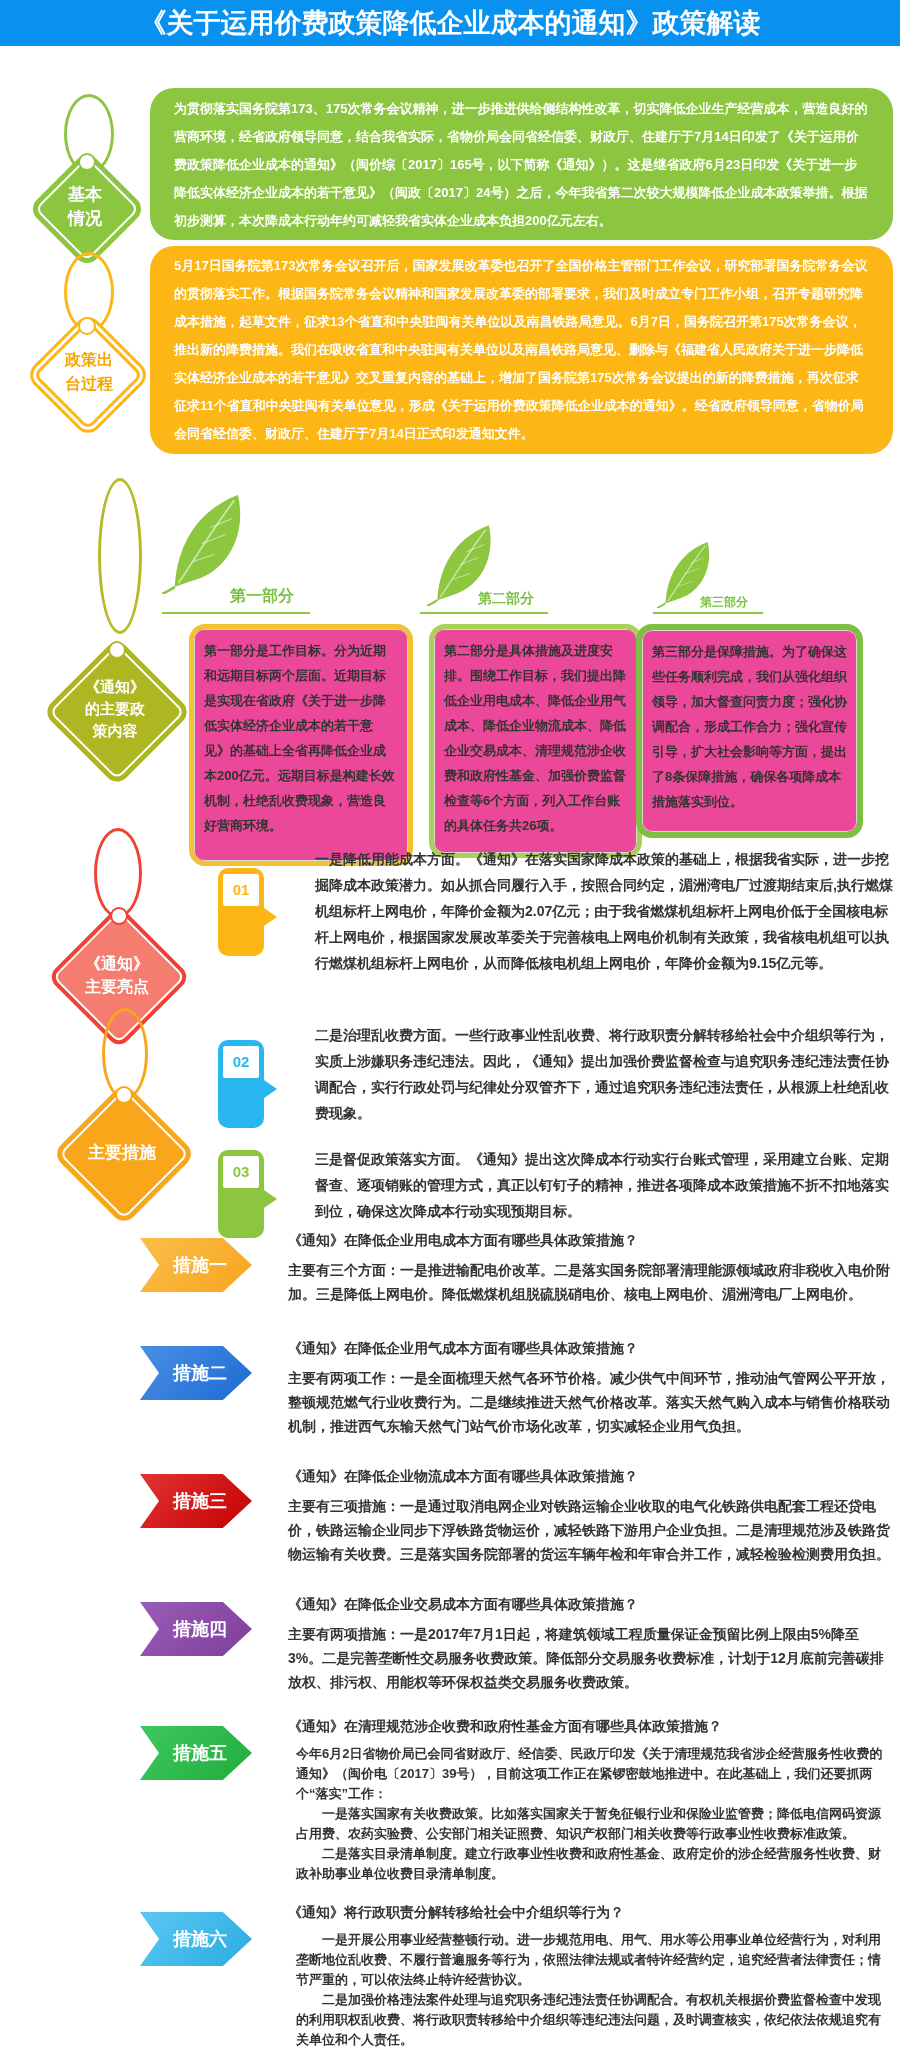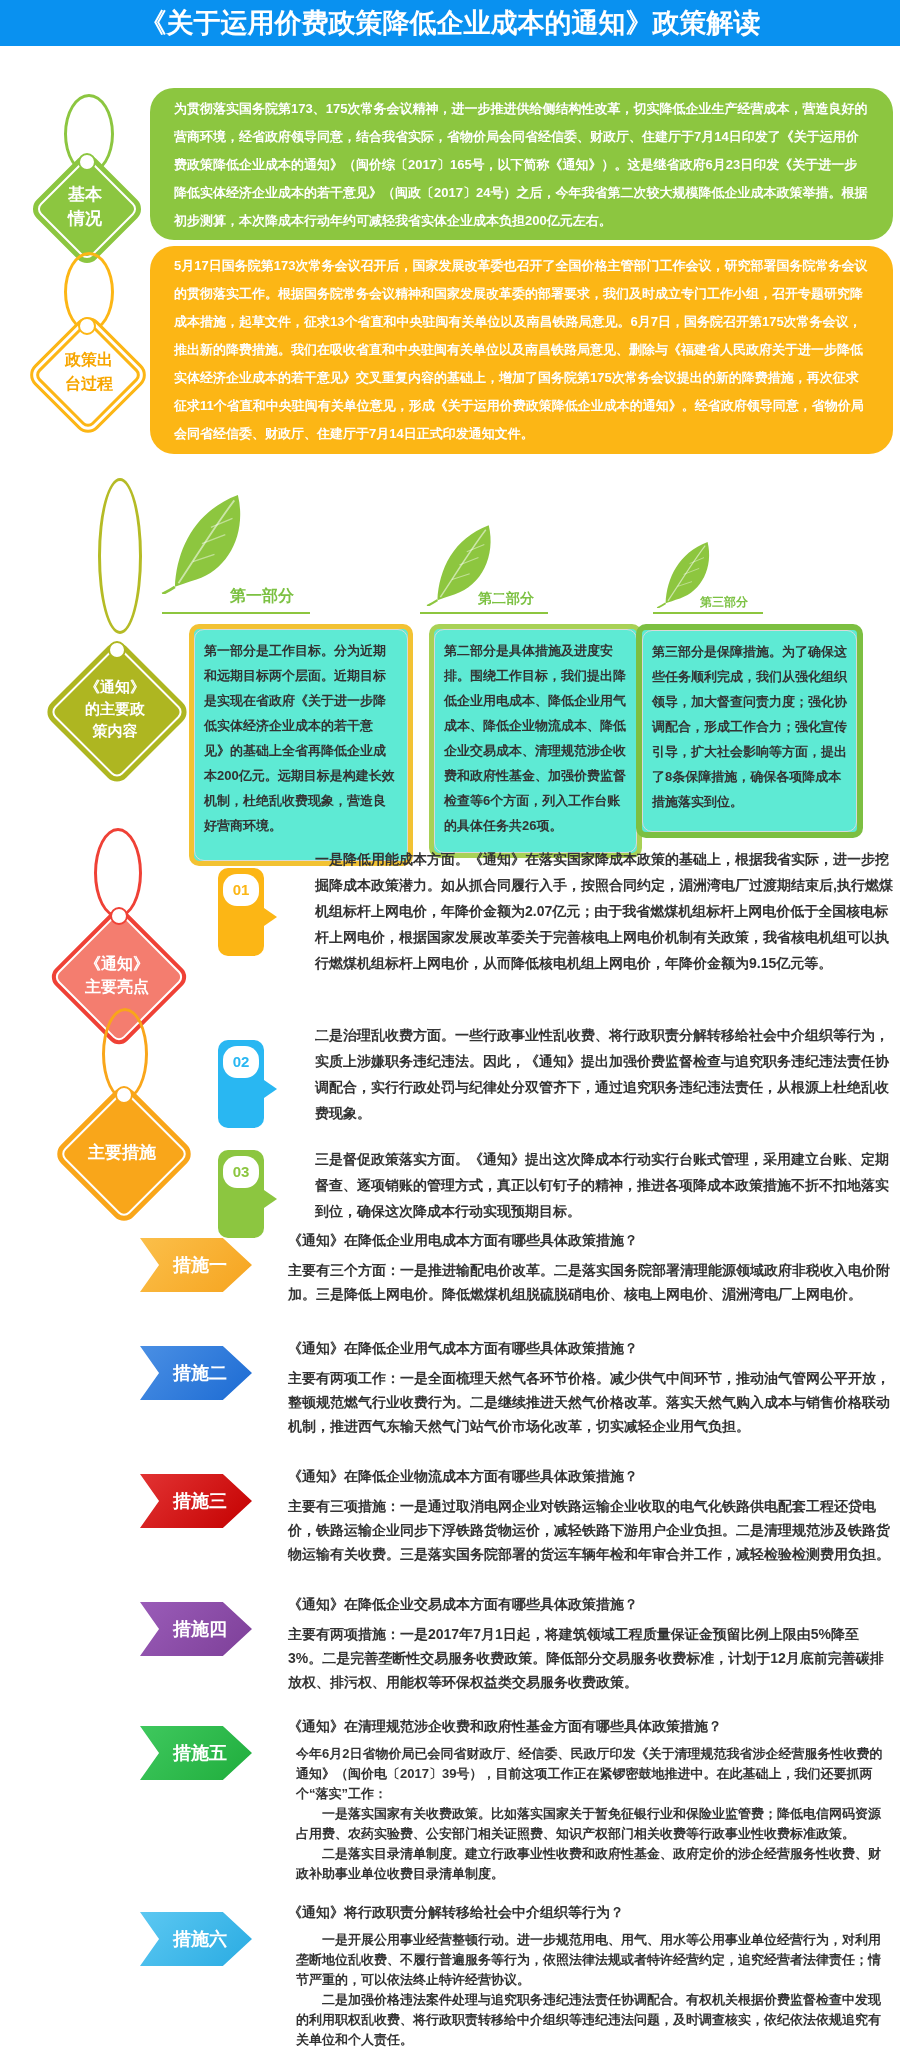--- a/index.html
+++ b/index.html
@@ -16,27 +16,27 @@
   
   .box{position:absolute;border-radius:24px;color:#fff;font-weight:bold;overflow:hidden;}
   .box p{margin:0;}
   .box-green{background:#8cc640;}
   .box-orange{background:#fcb615;}
   
   .leaf-wrap{position:absolute;}
   .part-label{position:absolute;color:#7cc142;font-weight:bold;}
   .part-line{position:absolute;height:2px;background:#8dc63f;}
   
-  .pbox{position:absolute;background:#5eead4;border-radius:10px;overflow:hidden;}
+  .pbox{position:absolute;background:#ec4899;border-radius:16px;overflow:hidden;}
   .pbox .inner{border:1px solid #d9d9d9;border-radius:10px;padding:8px 9px;height:calc(100% - 18px);
                font-size:13px;line-height:25px;font-weight:bold;color:#333;overflow:hidden;}
   .pbox .inner p{margin:0;}
   
   .bubble{position:absolute;width:46px;height:88px;border-radius:10px;}
-  .bubble .num{position:absolute;top:6px;left:5px;right:5px;height:32px;background:#fff;border-radius:14px;
+  .bubble .num{position:absolute;top:6px;left:5px;right:5px;height:32px;background:#fff;border-radius:2px;
                font-weight:bold;font-size:15px;text-align:center;line-height:32px;}
   .bubble .tail{position:absolute;right:-13px;top:40px;width:0;height:0;
                 border-top:9px solid transparent;border-bottom:9px solid transparent;}
   .htext{position:absolute;width:578px;font-size:14px;line-height:26px;font-weight:bold;color:#333;}
   .htext p{margin:0;}
   
   .arrow{position:absolute;width:112px;height:54px;color:#fff;font-weight:bold;font-size:18px;
          display:flex;align-items:center;justify-content:center;padding-left:8px;box-sizing:border-box;
          clip-path:polygon(0% 0%,74% 0%,100% 50%,74% 100%,0% 100%,17% 50%);}
   

